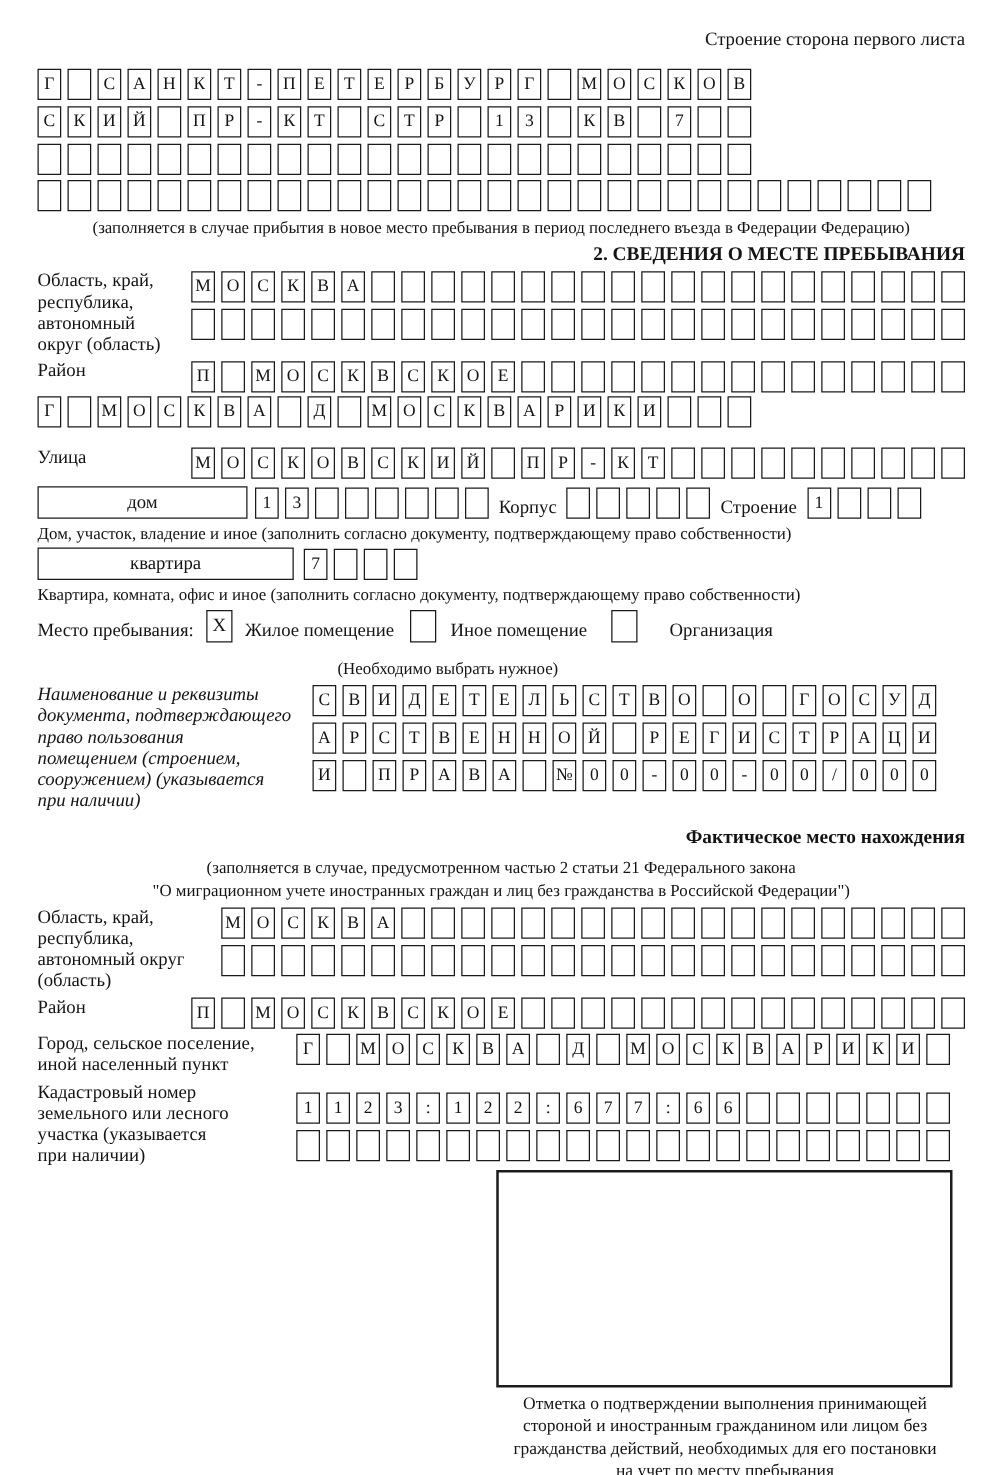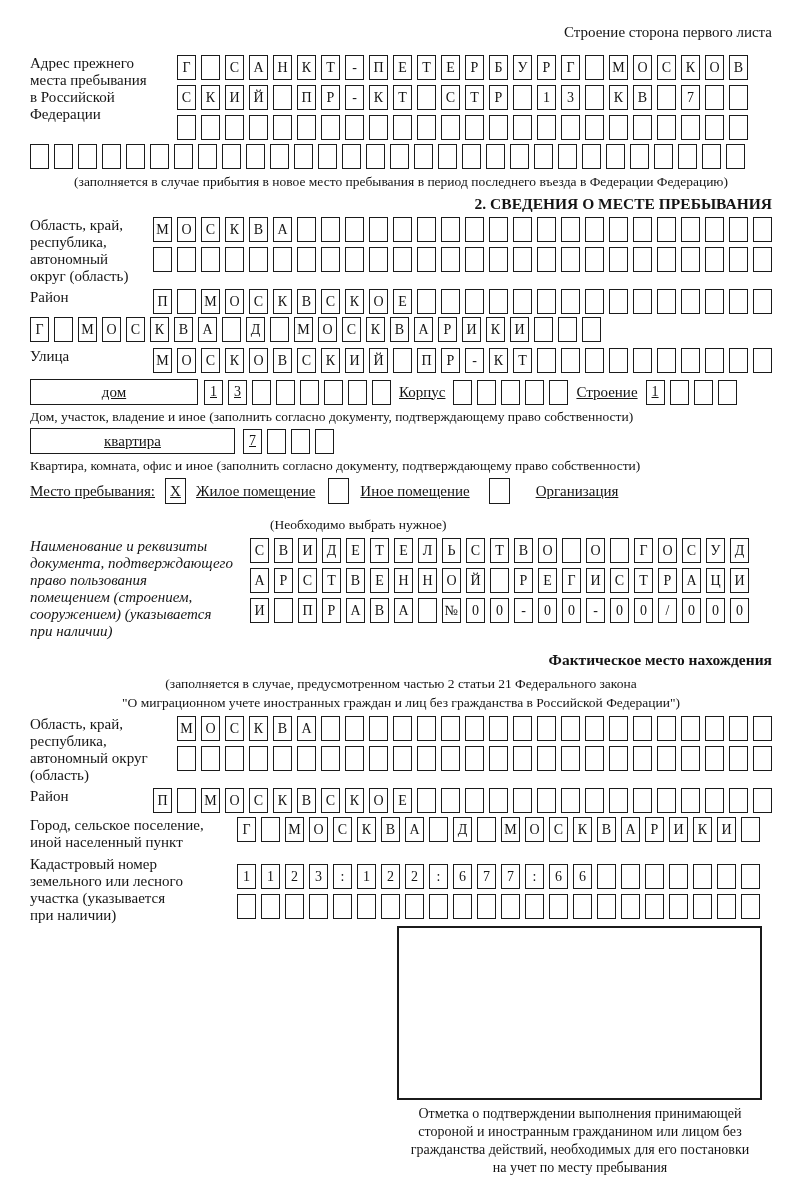--- a/index.html
+++ b/index.html
@@ -18,21 +18,21 @@
   .hdg { font-weight:bold; font-size:15.5px; text-align:right; line-height:19px; }
   .block { display:flex; }
   .stack { display:flex; flex-direction:column; gap:5px; }
   .cbrow { display:flex; gap:5px; }
   .cb {
     flex:0 0 19px; width:19px; height:25px;
     border:1.5px solid #1b1b1b; background:#fff;
     display:flex; align-items:center; justify-content:center;
     font-size:14px; line-height:1; font-family:"Liberation Serif","DejaVu Serif",serif;
   }
-  .inline-row { display:flex; align-items:center;text-decoration:underline; }
+  .inline-row { display:flex; align-items:flex-end; }
   .wbox {
     height:26px; border:1.6px solid #1b1b1b;
     display:flex; align-items:center; justify-content:center;
     font-size:15px;
   }
   .chk {
     width:21px; height:26px; border:1.6px solid #1b1b1b;
     display:flex; align-items:center; justify-content:center;
     font-size:15px; flex:0 0 21px;
   }
@@ -44,24 +44,20 @@
     width:380px; margin-left:360px; margin-top:5px;
     font-size:14px; line-height:18px; text-align:center; white-space:pre-line;
   }
 </style>
 </head>
 <body>
 
 <div class="back-note">Строение сторона первого листа</div>
 
 <div class="block" style="margin-top:14px">
-  <div class="lbl" style="width:147px; padding-right:8px;">Адрес прежнего
-места пребывания
-в Российской
-Федерации</div>
   <div class="stack">
     <div class="cbrow">
         <div class="cb">Г</div>
         <div class="cb"></div>
         <div class="cb">С</div>
         <div class="cb">А</div>
         <div class="cb">Н</div>
         <div class="cb">К</div>
         <div class="cb">Т</div>
         <div class="cb">-</div>
@@ -291,21 +287,21 @@
       <div class="cb">Р</div>
       <div class="cb">И</div>
       <div class="cb">К</div>
       <div class="cb">И</div>
       <div class="cb"></div>
       <div class="cb"></div>
       <div class="cb"></div>
     </div>
 </div>
 
-<div class="block" style="margin-top:6px">
+<div class="block" style="margin-top:16px">
   <div class="lbl" style="width:127px">Улица</div>
   <div class="cbrow">
       <div class="cb">М</div>
       <div class="cb">О</div>
       <div class="cb">С</div>
       <div class="cb">К</div>
       <div class="cb">О</div>
       <div class="cb">В</div>
       <div class="cb">С</div>
       <div class="cb">К</div>

